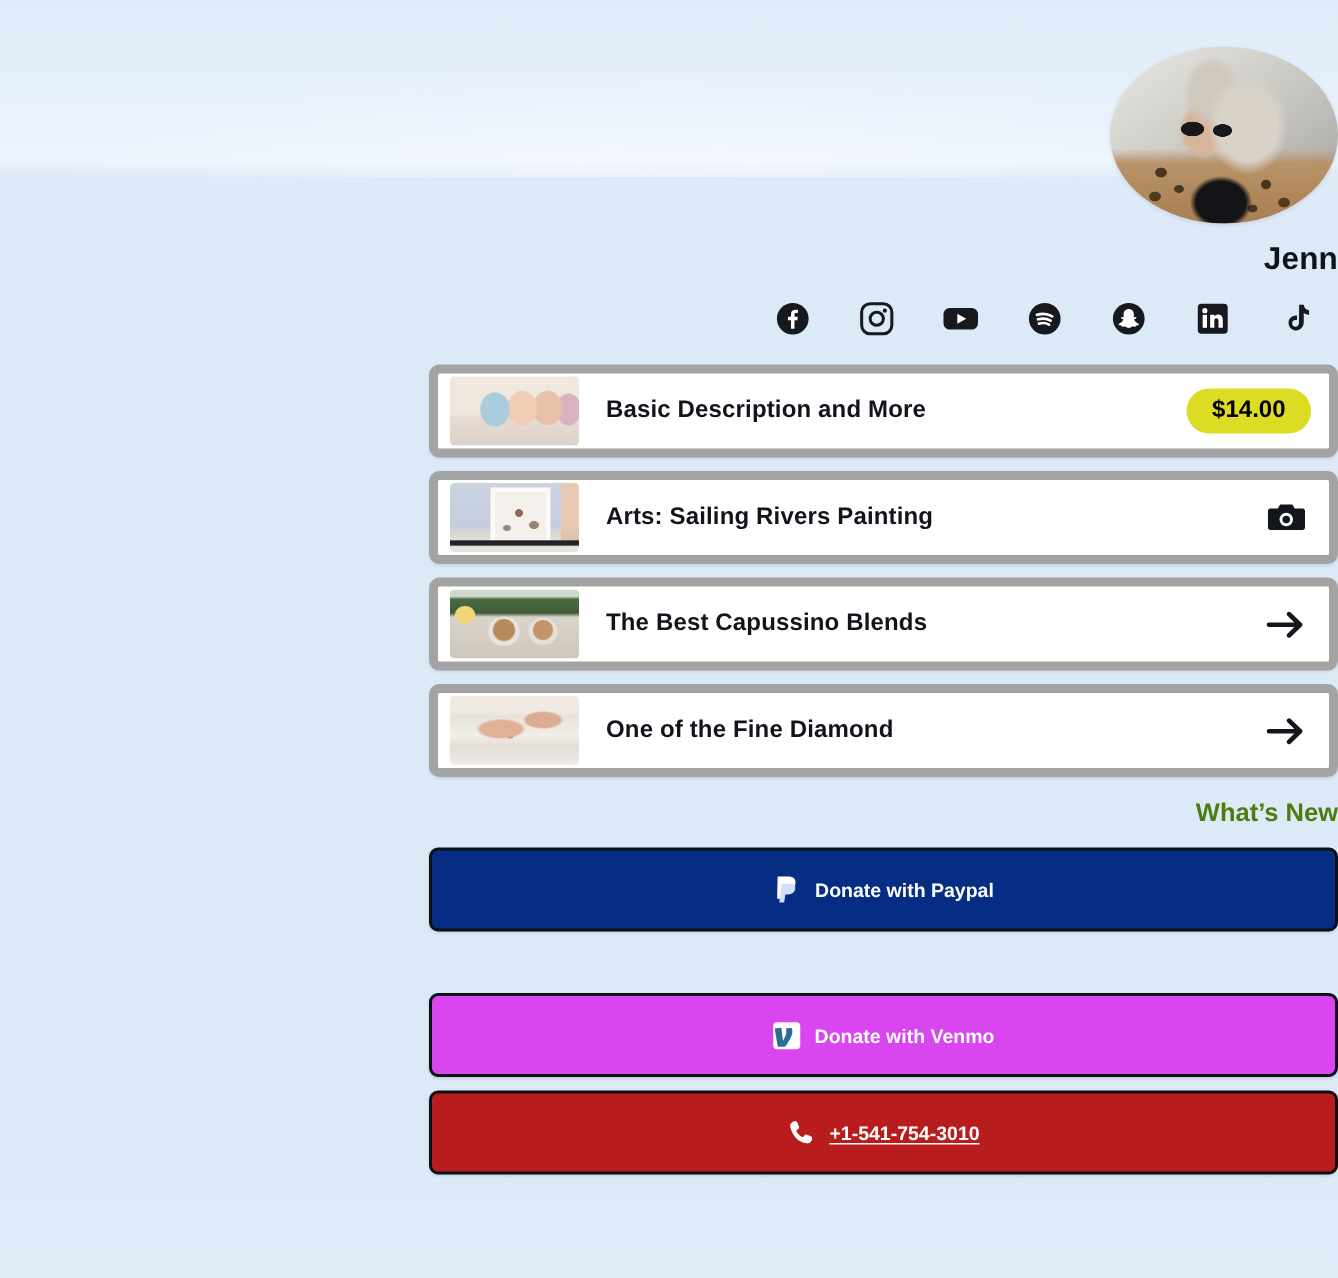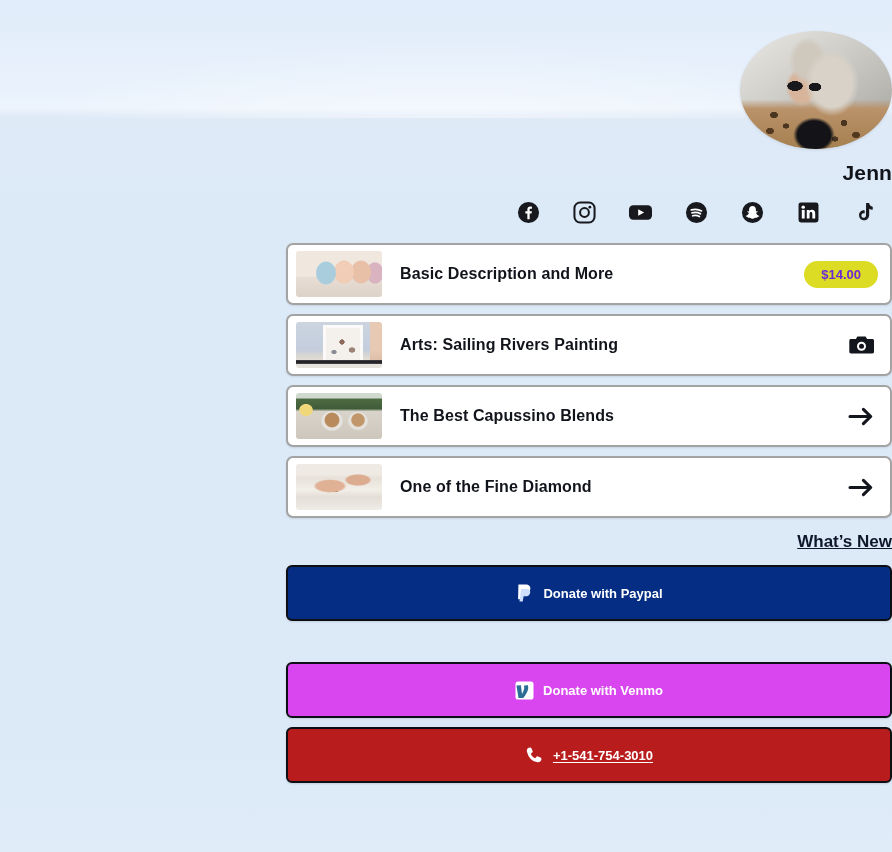--- a/index.html
+++ b/index.html
@@ -117,21 +117,21 @@
     cursor: pointer;
   }
   .social svg { display: block; }
 
   
   .cards { margin-top: 17px; display: flex; flex-direction: column; gap: 9px; }
   .card {
     width: 606px;
     height: 62px;
     background: #ffffff;
-    border: 2px solid #a3a3a3;
+    border: 6px solid #a3a3a3;
     border-radius: 7px;
     display: flex;
     align-items: center;
     padding: 0 12px 0 8px;
     cursor: pointer;
     box-shadow: 0 1px 2px rgba(20,40,70,.10);
   }
   .thumb {
     width: 86px;
     height: 46px;
@@ -181,36 +181,35 @@
   .card-title {
     flex: 1;
     margin-left: 18px;
     font-size: 16px;
     font-weight: bold;
     color: #12141b;
     letter-spacing: .1px;
   }
   .price-badge {
     background: #dcdc25;
-    color: #6d28d9;
-    font-size: 13px;
+    color: #000000;
+    font-size: 16px;
     font-weight: bold;
     border-radius: 999px;
     padding: 6px 17px;
     white-space: nowrap;
   }
   .card-action { width: 34px; display: flex; justify-content: center; align-items: center; }
 
   
   .whats-new {
     margin-top: 14px;
     font-size: 17px;
     font-weight: bold;
-    color: #0f172a;
-    text-decoration: underline;
+    color: #4d7c0f;
   }
 
   
   .buttons { margin-top: 13px; display: flex; flex-direction: column; gap: 9px; }
   .btn {
     width: 606px;
     height: 56px;
     border: 2px solid #0d0f14;
     border-radius: 6px;
     display: flex;

